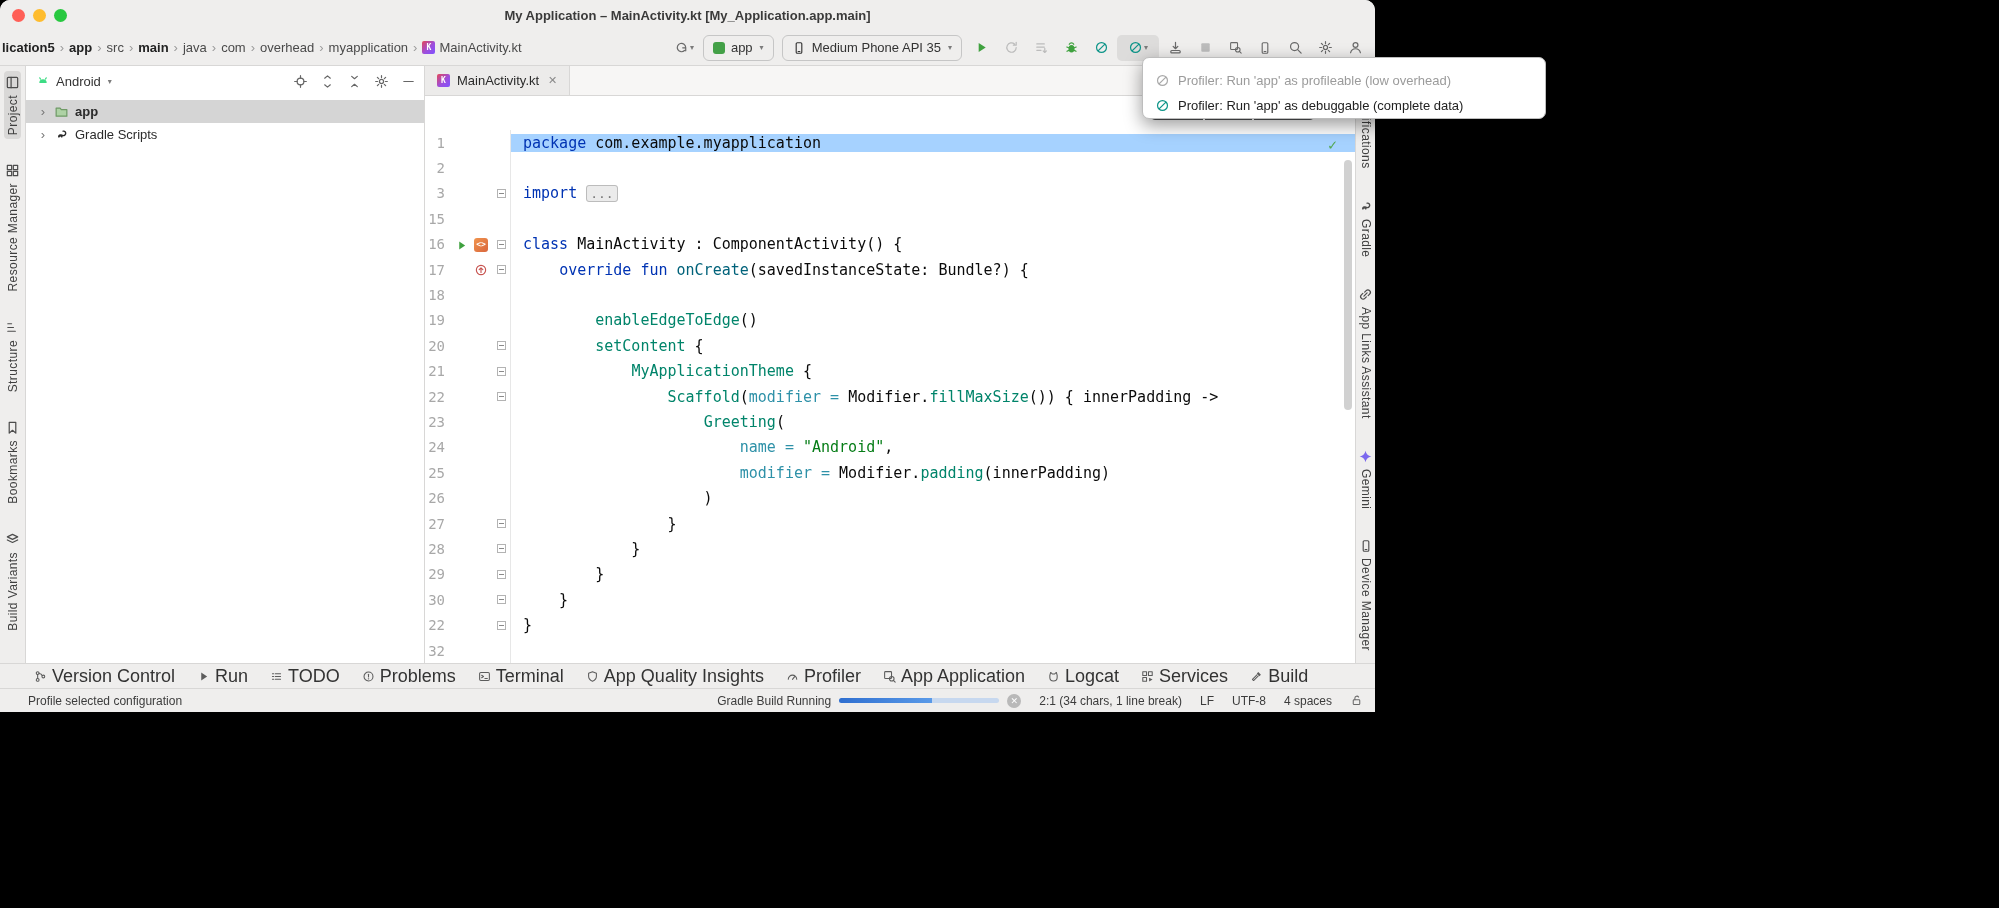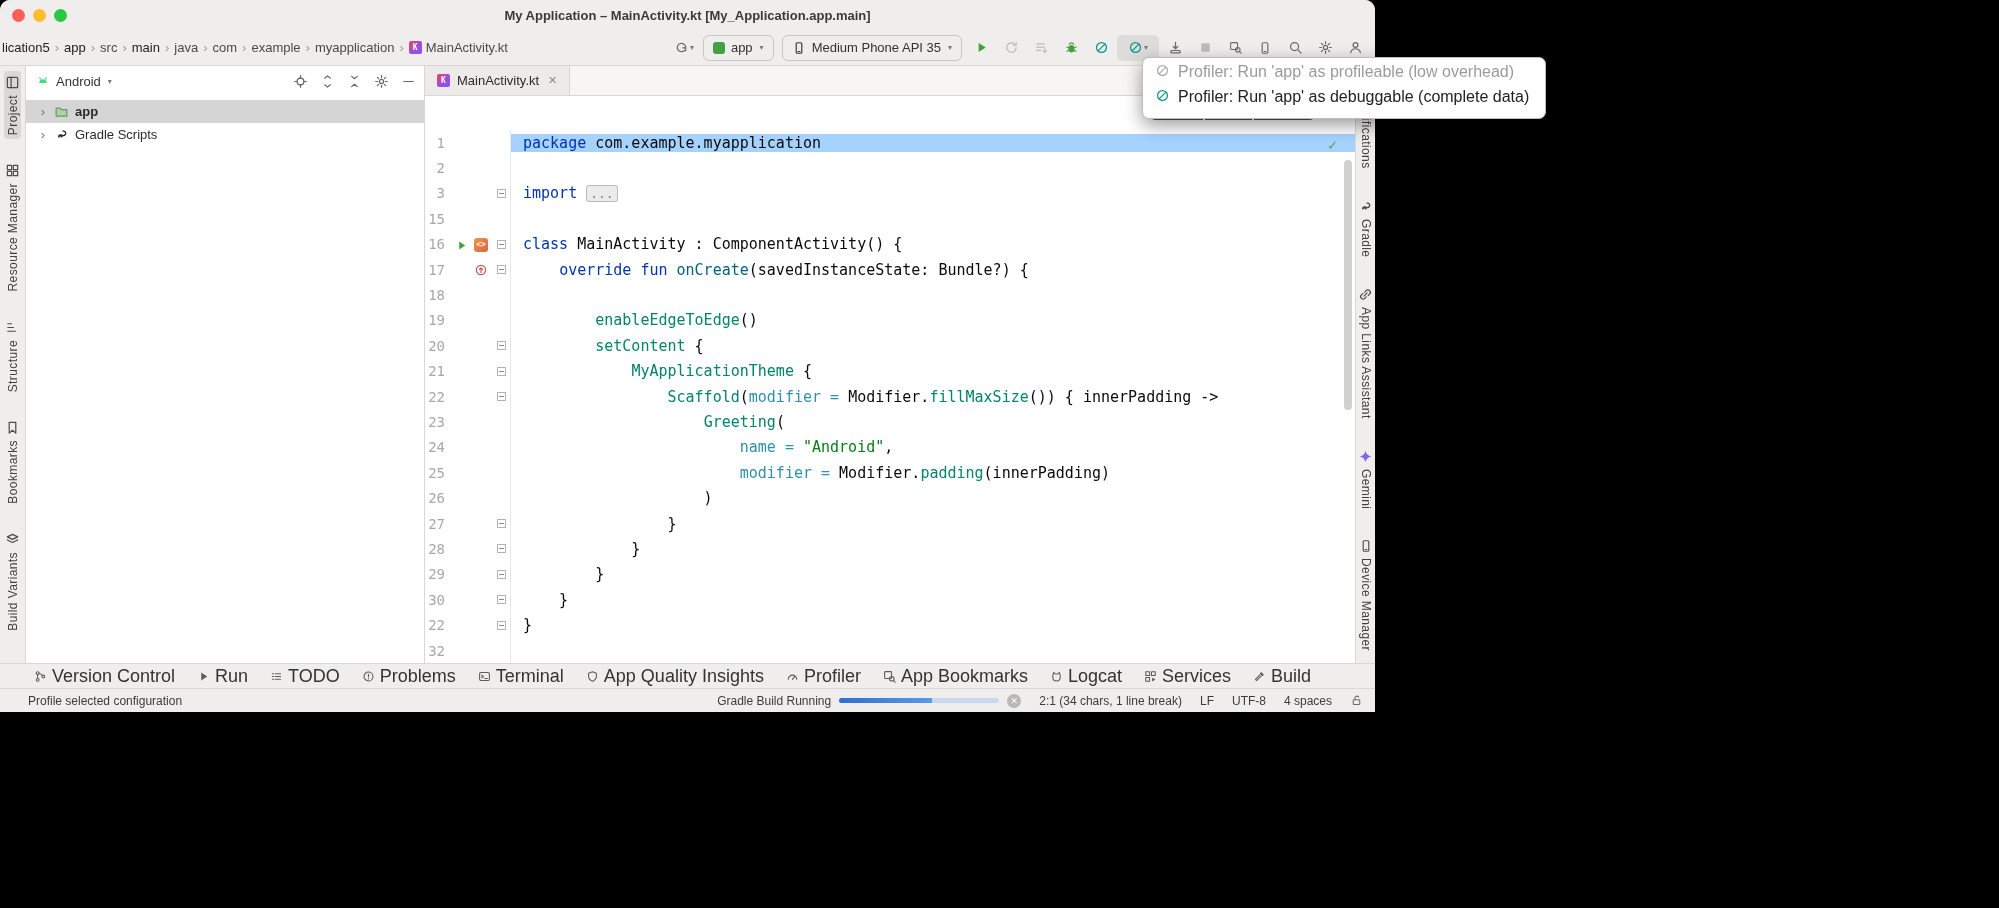--- a/index.html
+++ b/index.html
@@ -10,21 +10,21 @@
 
   .titlebar{height:30px;background:#efeeed;display:flex;align-items:center;position:relative;flex:none}
   .traffic{position:absolute;left:12px;top:0;height:30px;display:flex;align-items:center;gap:8px}
   .dot{width:13px;height:13px;border-radius:50%;display:inline-block}
   .dot.red{background:#ff5f57}.dot.yellow{background:#febc2e}.dot.green{background:#28c840}
   .title{flex:1;text-align:center;font-size:13px;font-weight:bold;color:#3a3a3a;white-space:nowrap;overflow:hidden}
 
   .toolbar{height:36px;background:#efeeed;border-bottom:1px solid #d8d7d6;display:flex;align-items:center;padding:0 6px 0 0;flex:none;white-space:nowrap}
   .breadcrumbs{display:flex;align-items:center;font-size:13px;color:#4a4a4a;gap:3px;overflow:hidden}
   .bc-item{padding:1px 2px;border-radius:3px;cursor:default;display:inline-flex;align-items:center;gap:4px}
-  .bc-item.bold{font-weight:normal;color:#222}
+  .bc-item.bold{font-weight:bold;color:#222}
   .bc-sep{color:#9b9b9b;font-size:13px}
   .kicon{width:13px;height:13px;border-radius:2px;background:linear-gradient(135deg,#e44857,#9d4edd 55%,#7f52ff);color:#fff;font-size:8px;font-weight:bold;display:inline-flex;align-items:center;justify-content:center;font-family:"DejaVu Sans Mono",monospace}
   .tb-right{margin-left:auto;display:flex;align-items:center;gap:2px}
   .tbicon{width:28px;height:26px;border:none;background:transparent;display:flex;align-items:center;justify-content:center;color:#6a6a6a;border-radius:5px;position:relative}
   .tbicon.disabled{color:#bcbcbc}
   .tbicon.green{color:#3fa13f}
   .tbicon.teal{color:#0d9488}
   .tbicon.pill{background:#dddcdb;width:42px}
   .chev{font-size:8px;color:#7b7b7b;margin-left:1px}
   .chip{display:flex;align-items:center;gap:6px;border:1px solid #c6c6c6;border-radius:6px;height:26px;padding:0 9px;background:transparent;font-size:13px;color:#333;margin:0 3px}
@@ -89,21 +89,21 @@
   .pbar{width:160px;height:5px;border-radius:3px;background:#c7d8ef;overflow:hidden}
   .pfill{height:100%;width:58%;background:linear-gradient(90deg,#2f6fd0,#5a9ae8)}
   .pcancel{width:14px;height:14px;border-radius:50%;background:#b9b9b9;color:#fff;font-size:9px;display:flex;align-items:center;justify-content:center}
 
   
   .mode-toggle{position:absolute;left:1150px;top:100px;display:flex;gap:2px;z-index:50}
   .mode-btn{background:#515254;color:#ececec;font-size:12px;padding:3px 12px;display:flex;align-items:center;gap:5px}
   .mode-btn:first-child{border-radius:5px 0 0 5px}
   .mode-btn:last-child{border-radius:0 5px 5px 0}
   .popup{position:absolute;left:1142px;top:57px;width:404px;background:#fff;border:1px solid #bdbdbd;border-radius:7px;box-shadow:0 6px 18px rgba(0,0,0,.4);padding:5px 0;z-index:100}
-  .popup-item{height:25px;display:flex;align-items:flex-start;gap:8px;padding:0 12px;font-size:16px;color:#222}
+  .popup-item{height:25px;display:flex;align-items:flex-end;gap:8px;padding:0 12px;font-size:13px;color:#222}
   .popup-item.disabled{color:#9b9b9b}
   .popup-item .icon{color:#0d9488}
   .popup-item.disabled .icon{color:#a9a9a9}
 </style>
 </head>
 <body>
 
 <div class="window">
 
   <div class="titlebar">
@@ -122,21 +122,21 @@
         <span class="bc-item bold">app</span>
         <span class="bc-sep">›</span>
         <span class="bc-item">src</span>
         <span class="bc-sep">›</span>
         <span class="bc-item bold">main</span>
         <span class="bc-sep">›</span>
         <span class="bc-item">java</span>
         <span class="bc-sep">›</span>
         <span class="bc-item">com</span>
         <span class="bc-sep">›</span>
-        <span class="bc-item">example</span>
+        <span class="bc-item">overhead</span>
         <span class="bc-sep">›</span>
         <span class="bc-item">myapplication</span>
         <span class="bc-sep">›</span>
         <span class="bc-item"><span class="kicon">K</span>MainActivity.kt</span>
       </div>
     <div class="tb-right">
       <button class="tbicon">
           <span class="icon">
             <svg width="15" height="15" viewBox="0 0 16 16" fill="none" stroke="currentColor" stroke-width="1.3" stroke-linecap="round" stroke-linejoin="round">
               <path d="M12.5 8a4.5 4.5 0 1 0-1.3 3.2M12.5 11.5V8.3H9.3"></path>
@@ -662,21 +662,21 @@
       <span>Profiler</span>
     </div>
       <div class="bb-item">
       <span class="icon">
           <svg width="13" height="13" viewBox="0 0 16 16" fill="none" stroke="currentColor" stroke-width="1.3" stroke-linecap="round" stroke-linejoin="round">
             <rect x="2" y="2" width="8.5" height="8.5" rx="1"></rect>
             <circle cx="10.8" cy="10.8" r="2.8"></circle>
             <path d="M12.8 12.8L15 15"></path>
           </svg>
         </span>
-      <span>App Bookmarks</span>
+      <span>App Application</span>
     </div>
       <div class="bb-item">
       <span class="icon">
           <svg width="13" height="13" viewBox="0 0 16 16" fill="none" stroke="currentColor" stroke-width="1.3" stroke-linecap="round" stroke-linejoin="round">
             <path d="M3.5 6.5L4.5 3l2.3 2h2.4l2.3-2 1 3.5v2.8c0 2.5-2.1 4.2-4.5 4.2s-4.5-1.7-4.5-4.2z"></path>
           </svg>
         </span>
       <span>Logcat</span>
     </div>
       <div class="bb-item">

